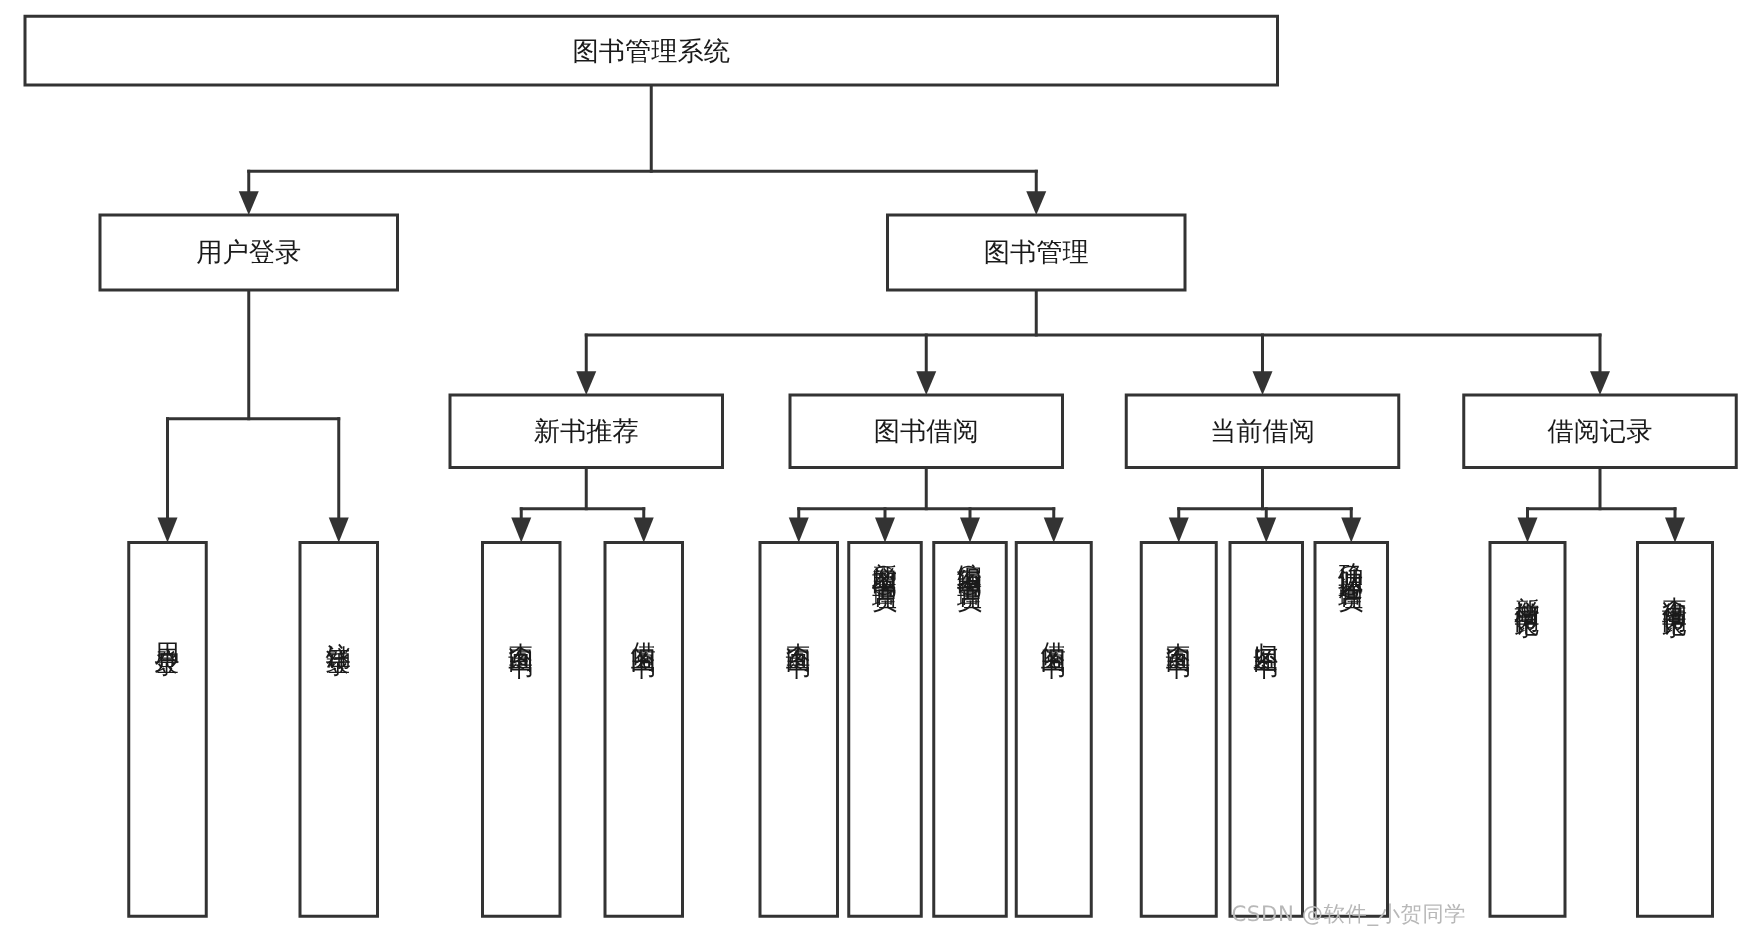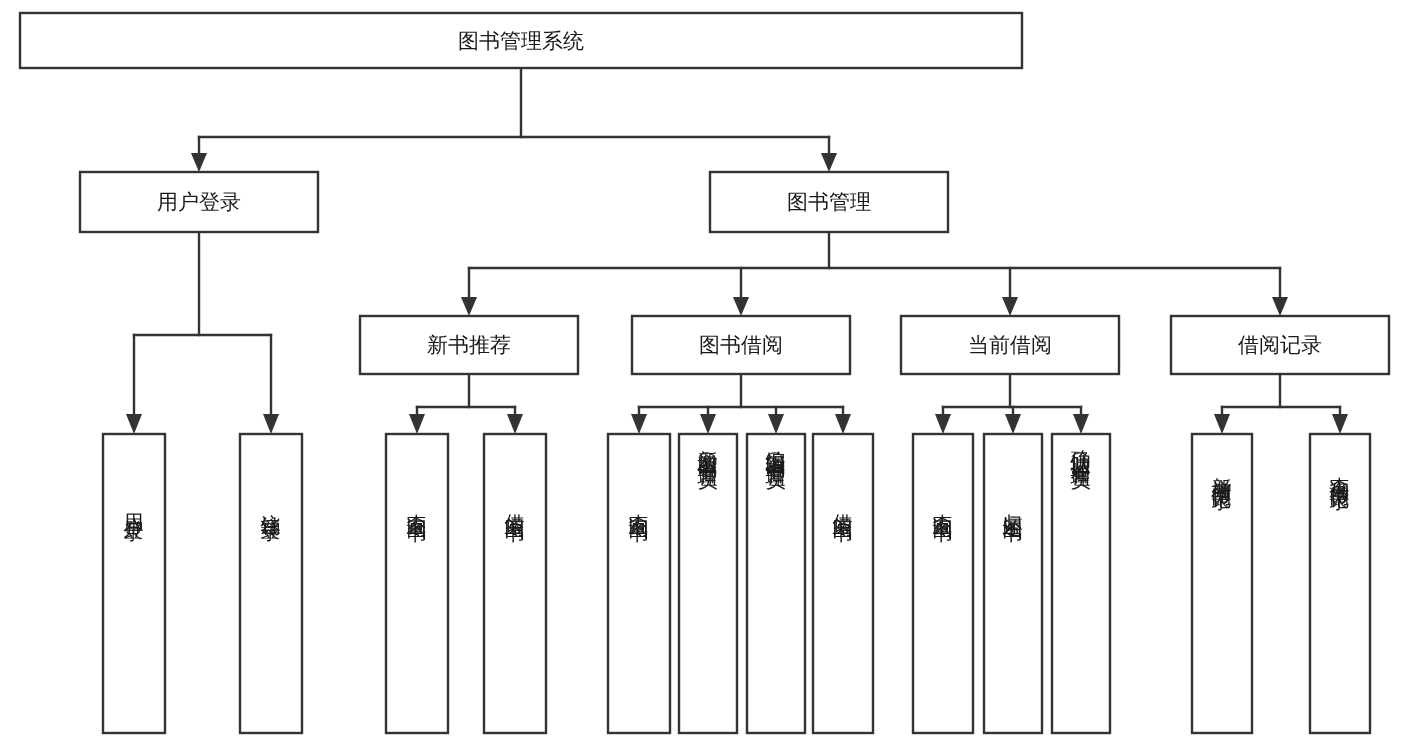--- a/index.html
+++ b/index.html
@@ -205,14 +205,15 @@
       <text class="leaf-label-v" x="843" y="504" text-anchor="middle">借阅图书</text>
       <text class="leaf-label-v" x="943" y="504" text-anchor="middle">查询图书</text>
       <text class="leaf-label-v" x="1013" y="504" text-anchor="middle">归还图书</text>
       <text class="leaf-label-v" x="1081" y="448" text-anchor="middle">确认归还（管理员）</text>
       <text class="leaf-label-v" x="1222" y="470" text-anchor="middle">新增借阅记录</text>
       <text class="leaf-label-v" x="1340" y="470" text-anchor="middle">查询借阅记录</text>
     </g>
 
   </svg>
 
+  <div class="watermark-text">CSDN @软件_小贺同学</div>
 
 </div>
 
 </body></html>

